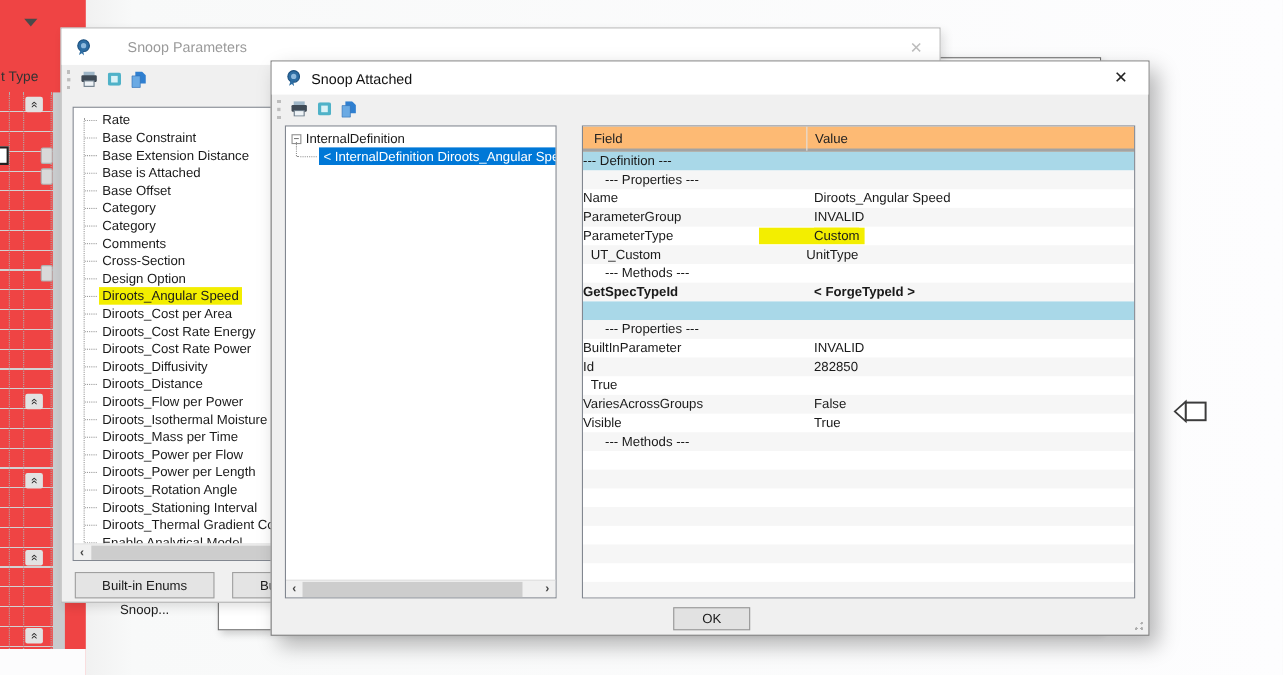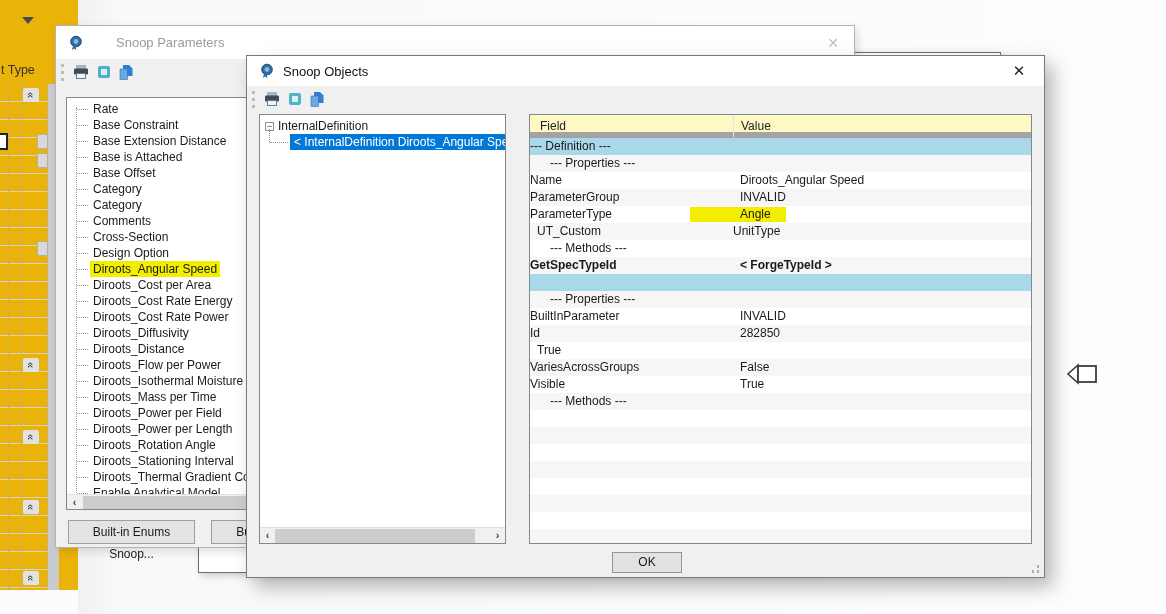--- a/index.html
+++ b/index.html
@@ -4,21 +4,21 @@
 <style>
   * { margin:0; padding:0; box-sizing:border-box; }
   html,body { width:1166px; height:614px; overflow:hidden; }
   body {
     position:relative;
     font-family:"Liberation Sans", sans-serif;
     font-size:12px; color:#1a1a1a;
     background:linear-gradient(to right,#f1f1f1 0,#f1f1f1 78px,#f8f9f9 120px,#fdfdfe 100%);
   }
   
-  .left-strip { position:absolute; left:0; top:0; width:78px; height:614px; background:#eab308; z-index:1; }
+  .left-strip { position:absolute; left:0; top:0; width:78px; height:614px; background:#ef4444; z-index:1; }
   .left-strip .bottom-white { position:absolute; left:0; top:590px; width:78px; height:24px; background:#fcfcfd; }
   .caret-down { position:absolute; left:22px; top:17px; width:0; height:0;
     border-left:6px solid transparent; border-right:6px solid transparent; border-top:7px solid #4a4a4a; }
   .type-label { position:absolute; left:1px; top:63px; font-size:12.5px; color:#333; white-space:nowrap; }
   .grid-area { position:absolute; left:0; top:84px; width:50px; height:506px;
     background:repeating-linear-gradient(to bottom, transparent 0 17px, #d2d2d2 17px 18px); }
   .vline { position:absolute; top:84px; height:506px; width:0; border-left:1px dotted #b0b0b0; }
   .scroll-strip { position:absolute; left:48px; top:84px; width:11px; height:506px; background:#c9cbcd; }
   .chev { position:absolute; left:23px; width:16px; height:14px; background:#e2e2e2; border-radius:2px;
     color:#222; font-size:11px; text-align:center; line-height:14px; }
@@ -77,21 +77,21 @@
   .tree-root-label { margin-left:4px; white-space:nowrap; }
   .tree-vguide { position:absolute; left:9px; top:14px; height:13px; border-left:1px dotted #8f8f8f; }
   .tree-hguide { position:absolute; left:10px; top:27px; width:18px; border-top:1px dotted #8f8f8f; }
   .tree-sel-row { position:absolute; left:30px; top:19px; height:16px; width:400px; background:var(--sel);
     color:#fff; line-height:16px; padding-left:4px; white-space:nowrap; }
   .tree-panel .hscroll { border-top:1px solid #e0e0e0; height:16px; }
   .tree-panel .thumb { left:15px; width:200px; top:1px; height:14px; }
   .table-panel { position:absolute; left:282px; top:58px; width:503px; height:430px; background:#fff;
     border:1px solid #828790; overflow:hidden; }
   .thead { display:grid; grid-template-columns:203px 1fr; height:23px; line-height:22px;
-    background:#fef9c3; border-bottom:6px solid #a3a3a3; }
+    background:#fdba74; border-bottom:3px solid #a3a3a3; }
   .thead .hcell { padding-left:10px; color:#222; }
   .thead .hcell.value { border-left:1px solid #e2e2e2; padding-left:7px; }
   .trow { position:relative; display:grid; grid-template-columns:203px 1fr; height:17px; line-height:17px; }
   .trow:nth-child(even) { background:#f6f6f6; }
   .trow.section { background:var(--rowblue); }
   .trow .tcell { white-space:nowrap; overflow:hidden; }
   .trow .tfield { }
   .trow .tvalue { padding-left:7px; }
   .trow.subsection .tfield { padding-left:20px; }
   .trow.bold { font-weight:bold; }
@@ -236,21 +236,21 @@
         <div class="list-item">
           <span class="tree-dash"></span>
           <span class="item-label">Diroots_Isothermal Moisture Cap</span>
         </div>
         <div class="list-item">
           <span class="tree-dash"></span>
           <span class="item-label">Diroots_Mass per Time</span>
         </div>
         <div class="list-item">
           <span class="tree-dash"></span>
-          <span class="item-label">Diroots_Power per Field</span>
+          <span class="item-label">Diroots_Power per Flow</span>
         </div>
         <div class="list-item">
           <span class="tree-dash"></span>
           <span class="item-label">Diroots_Power per Length</span>
         </div>
         <div class="list-item">
           <span class="tree-dash"></span>
           <span class="item-label">Diroots_Rotation Angle</span>
         </div>
         <div class="list-item">
@@ -275,21 +275,21 @@
   <div class="btn" id="btn-enums-map">Built</div>
 </div>
 
 <div class="win" id="snoop-objects">
   <div class="titlebar">
     <svg class="badge" width="16" height="16" viewBox="0 0 16 16">
       <circle cx="8" cy="6.5" r="5.3" fill="#2d6da3" stroke="#1b4f7e"></circle>
       <circle cx="8" cy="6.5" r="2.4" fill="#8db9dd"></circle>
       <path d="M5.2 10.5 L3.8 15 L6.4 13.4 L8.4 15.4 L7.6 11Z" fill="#2d6da3"></path>
     </svg>
-    <span class="title-text">Snoop Objects</span>
+    <span class="title-text">Snoop Attached</span>
     <span class="close-btn">✕</span>
   </div>
   <div class="toolbar">
     <span class="grip"></span>
     <span class="tb-icon">
       <svg width="16" height="14" viewBox="0 0 16 14">
           <rect x="3" y="0" width="10" height="4" fill="#9fb6c7"></rect>
           <rect x="1" y="3.5" width="14" height="6" rx="1" fill="#3f4a55"></rect>
           <rect x="3.5" y="8.5" width="9" height="5" fill="#eef3f7" stroke="#6b7a88"></rect>
         </svg>
@@ -341,21 +341,21 @@
           <span class="tcell tfield">Name</span>
           <span class="tcell tvalue">Diroots_Angular Speed</span>
         </div>
         <div class="trow">
           <span class="tcell tfield">ParameterGroup</span>
           <span class="tcell tvalue">INVALID</span>
         </div>
         <div class="trow">
           <i class="yellow-swipe"></i>
           <span class="tcell tfield">ParameterType</span>
-          <span class="tcell tvalue"><span class="hl-text">Angle</span></span>
+          <span class="tcell tvalue"><span class="hl-text">Custom</span></span>
         </div>
         <div class="trow">
           <span class="tcell tvalue">UT_Custom</span>
           <span class="tcell tfield">UnitType</span>
         </div>
         <div class="trow subsection">
           <span class="tcell tfield">--- Methods ---</span>
           <span class="tcell tvalue"></span>
         </div>
         <div class="trow bold">

